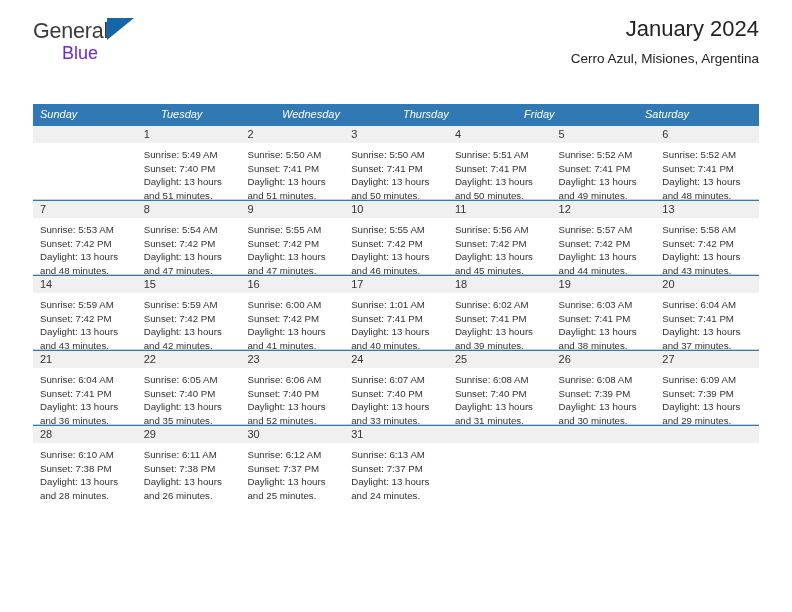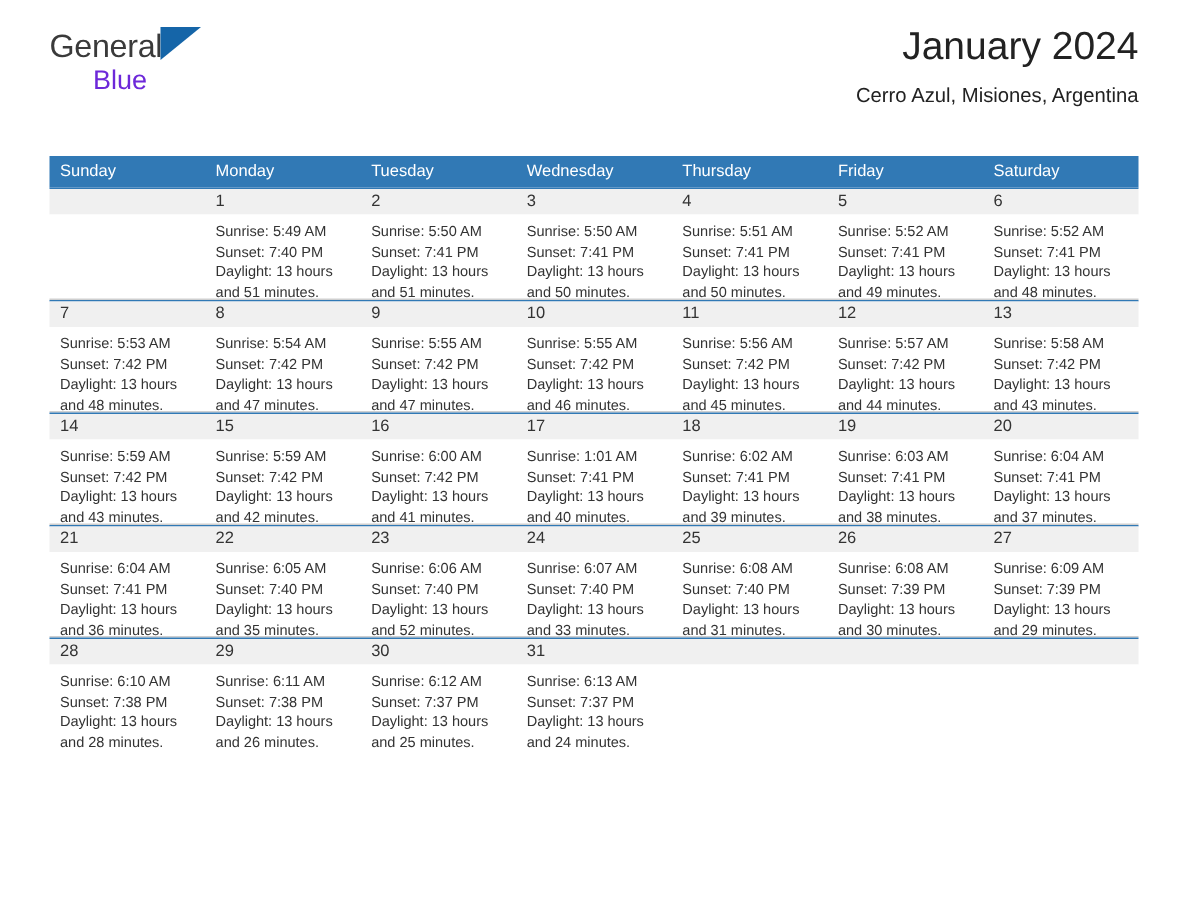--- a/index.html
+++ b/index.html
@@ -60,21 +60,21 @@
     display: block;
     margin-top: 1px;
   }
   .title-block {
     position: absolute;
     right: 0;
     top: 16px;
     text-align: right;
   }
   .cal-title {
-    font-size: 26px;
+    font-size: 22px;
     color: #222222;
     line-height: 1.15;
     white-space: nowrap;
   }
   .cal-subtitle {
     font-size: 13.5px;
     color: #222222;
     margin-top: 10px;
     white-space: nowrap;
   }
@@ -92,20 +92,21 @@
     height: 21px;
   }
   .weekday {
     flex: 1 1 0;
     color: #ffffff;
     font-size: 11px;
     line-height: 21px;
     padding-left: 7px;
     white-space: nowrap;
     overflow: hidden;
+    font-style: italic;
   }
   .week {
     position: relative;
     border-top: 1px solid #3179b5;
   }
   .week:first-of-type {
     border-top: none;
   }
   .week-numbers {
     display: flex;
@@ -158,21 +159,20 @@
       <div class="cal-title">January 2024</div>
       <div class="cal-subtitle">Cerro Azul, Misiones, Argentina</div>
     </div>
 
   </div>
 
   <div class="calendar">
 
     <div class="weekdays">
       <div class="weekday">Sunday</div>
-      <div class="weekday">Monday</div>
       <div class="weekday">Tuesday</div>
       <div class="weekday">Wednesday</div>
       <div class="weekday">Thursday</div>
       <div class="weekday">Friday</div>
       <div class="weekday">Saturday</div>
     </div>
 
     <div class="week">
       <div class="week-numbers">
         <div class="num-cell"></div>

